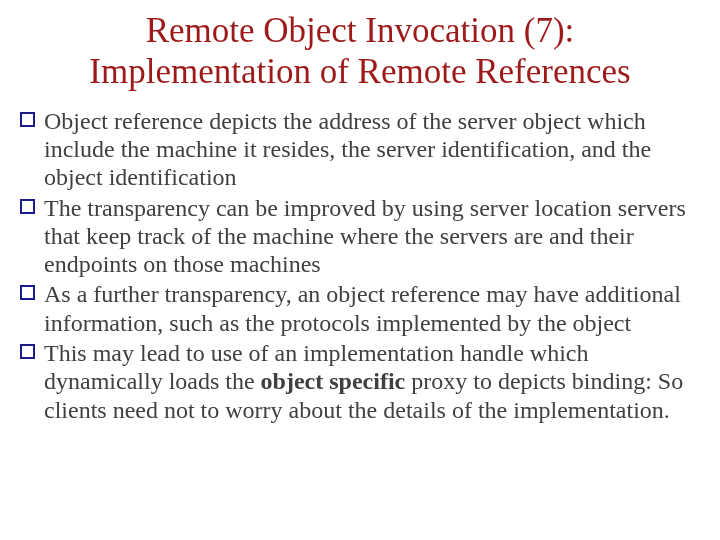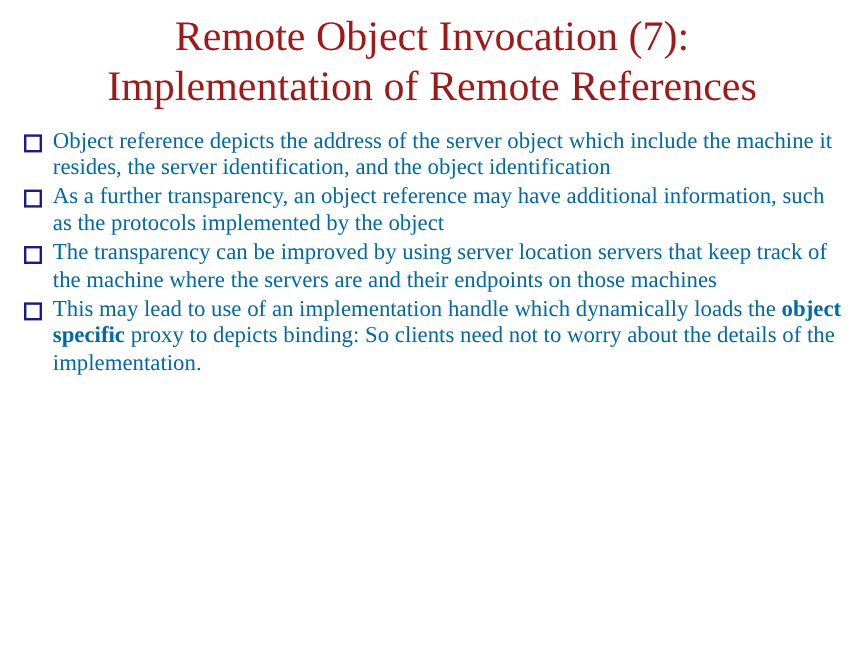--- a/index.html
+++ b/index.html
@@ -20,23 +20,23 @@
   }
   .title {
     text-align: center;
     font-size: 35px;
     line-height: 1.18;
     color: #9e1a1a;
     margin: 0 0 14px 0;
     font-weight: 400;
   }
   .bullets {
-    font-size: 19px;
+    font-size: 24px;
     line-height: 1.18;
-    color: #0369a1;
+    color: #404040;
   }
   .item {
     position: relative;
     padding-left: 26px;
     margin: 0 0 2px 0;
   }
   .item::before {
     content: "";
     position: absolute;
     left: 2px;
@@ -56,22 +56,22 @@
   <h1 class="title">
     <span>Remote Object Invocation (7):</span><br>
     <span>Implementation of Remote References</span>
   </h1>
 
   <div class="bullets">
     <div class="item">
       <span>Object reference depicts the address of the server object which include the machine it resides, the server identification, and the object identification</span>
     </div>
     <div class="item">
-      <span>As a further transparency, an object reference may have additional information, such as the protocols implemented by the object</span>
+      <span>The transparency can be improved by using server location servers that keep track of the machine where the servers are and their endpoints on those machines</span>
     </div>
     <div class="item">
-      <span>The transparency can be improved by using server location servers that keep track of the machine where the servers are and their endpoints on those machines</span>
+      <span>As a further transparency, an object reference may have additional information, such as the protocols implemented by the object</span>
     </div>
     <div class="item">
       <span>This may lead to use of an implementation  handle which dynamically loads the </span><span class="bold">object specific</span><span> proxy to depicts binding: So clients need not to worry about the details of the implementation.</span>
     </div>
   </div>
 </div>
 
 </body></html>

